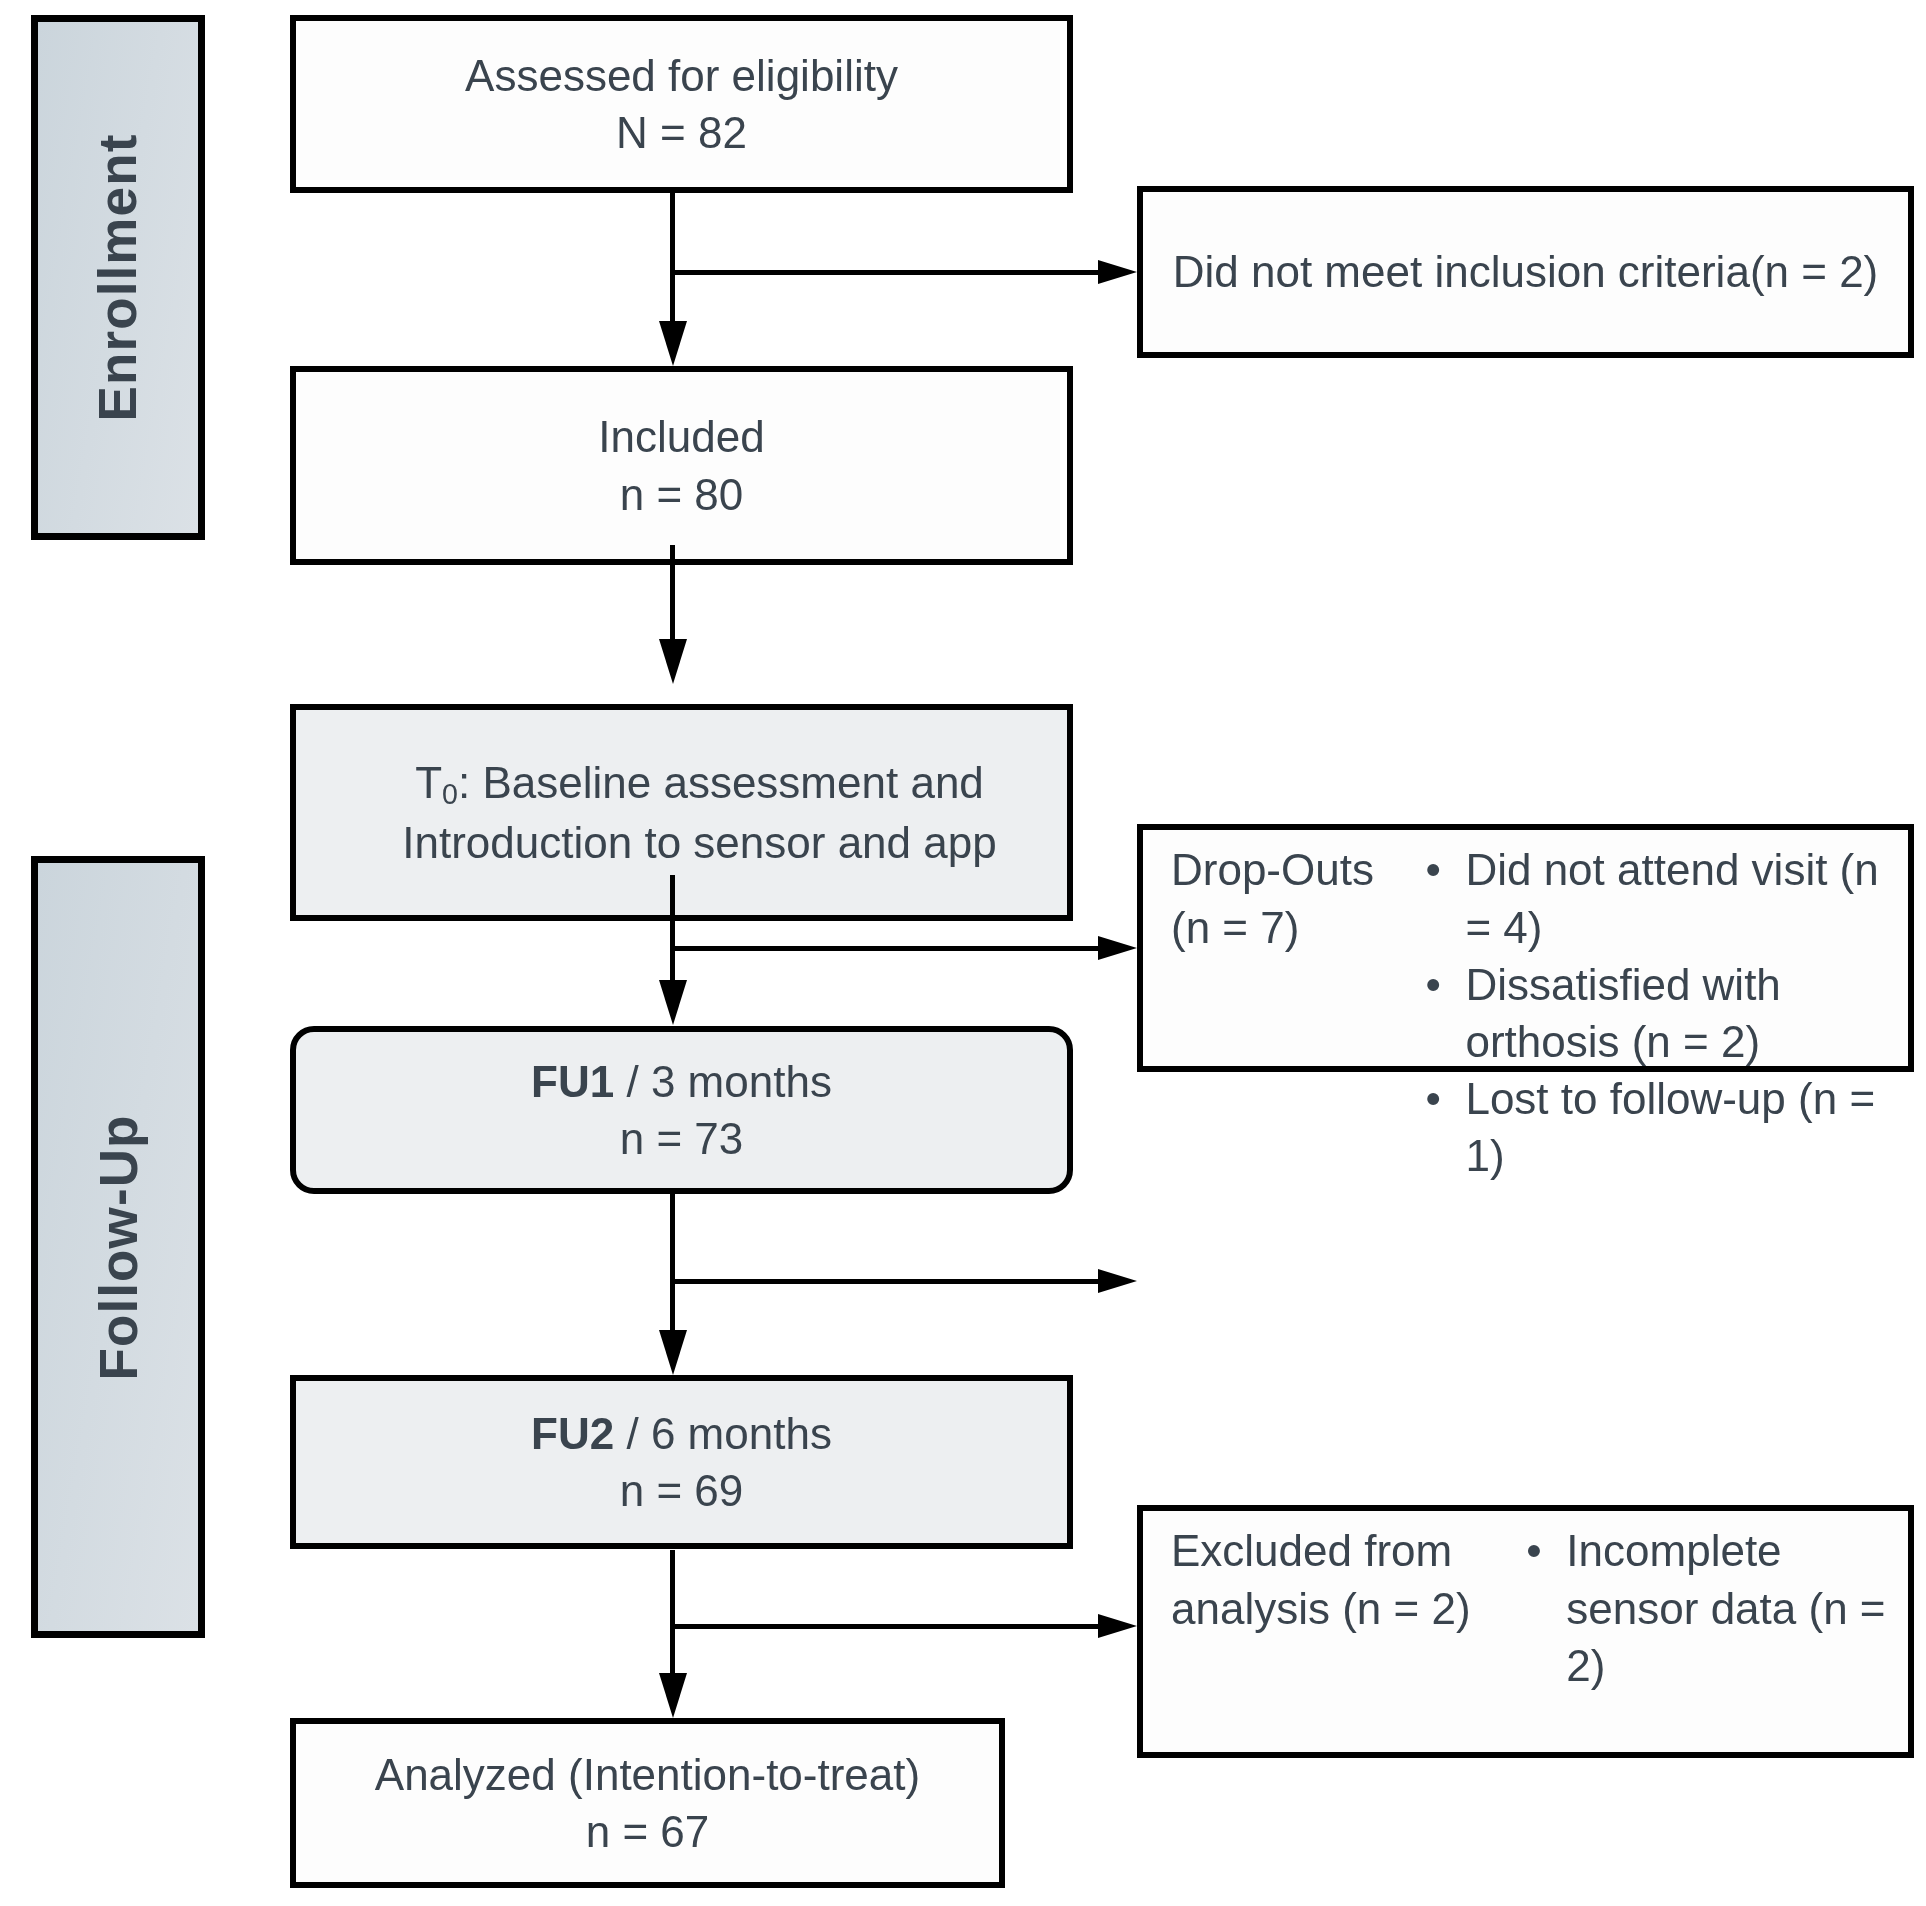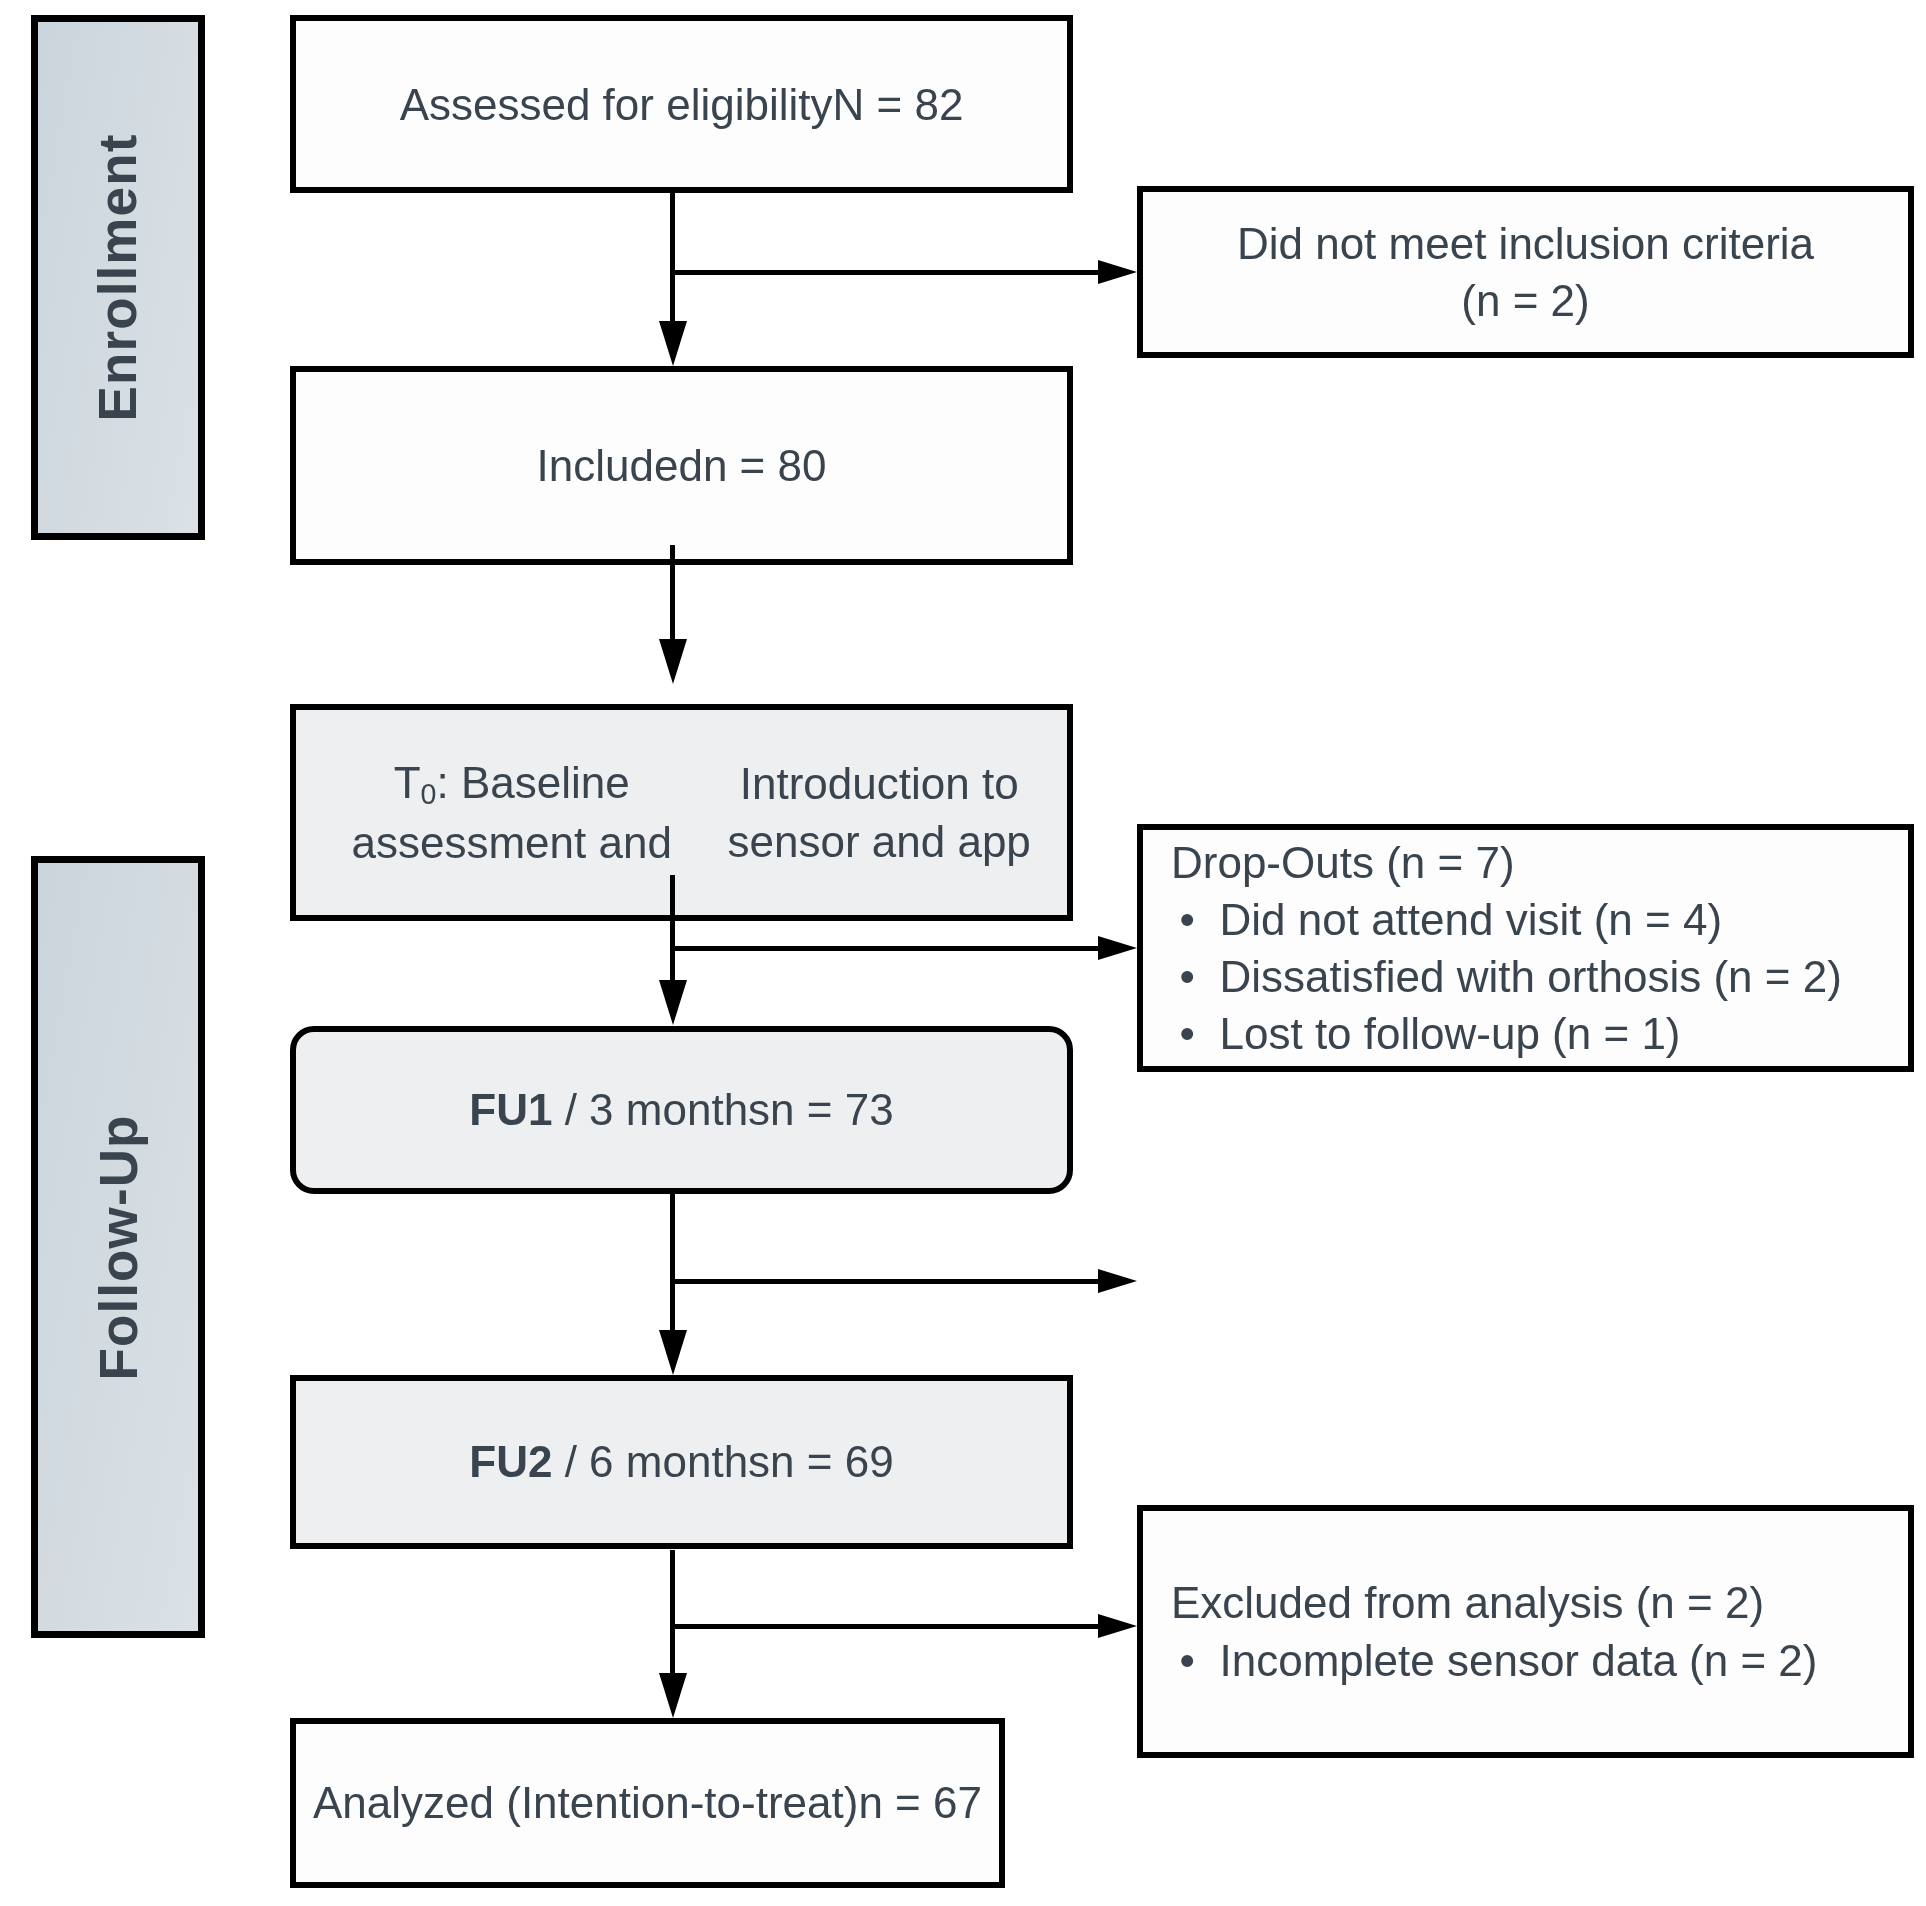--- a/index.html
+++ b/index.html
@@ -20,27 +20,27 @@
   }
   .box{
     position:absolute;
     box-sizing:border-box;
     border:6.2px solid var(--border);
     background:var(--plain-box-fill);
     font-size:44px;
     line-height:1.3;
   }
   .main{
-    display:flex;flex-direction:row;
+    display:flex;flex-direction:column;
     justify-content:center;align-items:center;
     text-align:center;
   }
   .shaded{background:var(--shaded-box-fill);}
   .side{
-    display:flex;flex-direction:column;
+    display:flex;
     justify-content:center;
     padding:11.4px 8.5px 11.4px 28px;
   }
   .side.centered{align-items:center;text-align:center;padding:11.4px 17px;}
   .stage{
     position:absolute;
     box-sizing:border-box;
     border:7.4px solid var(--border);
     background:linear-gradient(100deg,var(--stage-fill-dark) 0%,var(--stage-fill-light) 100%);
     display:flex;align-items:center;justify-content:center;

